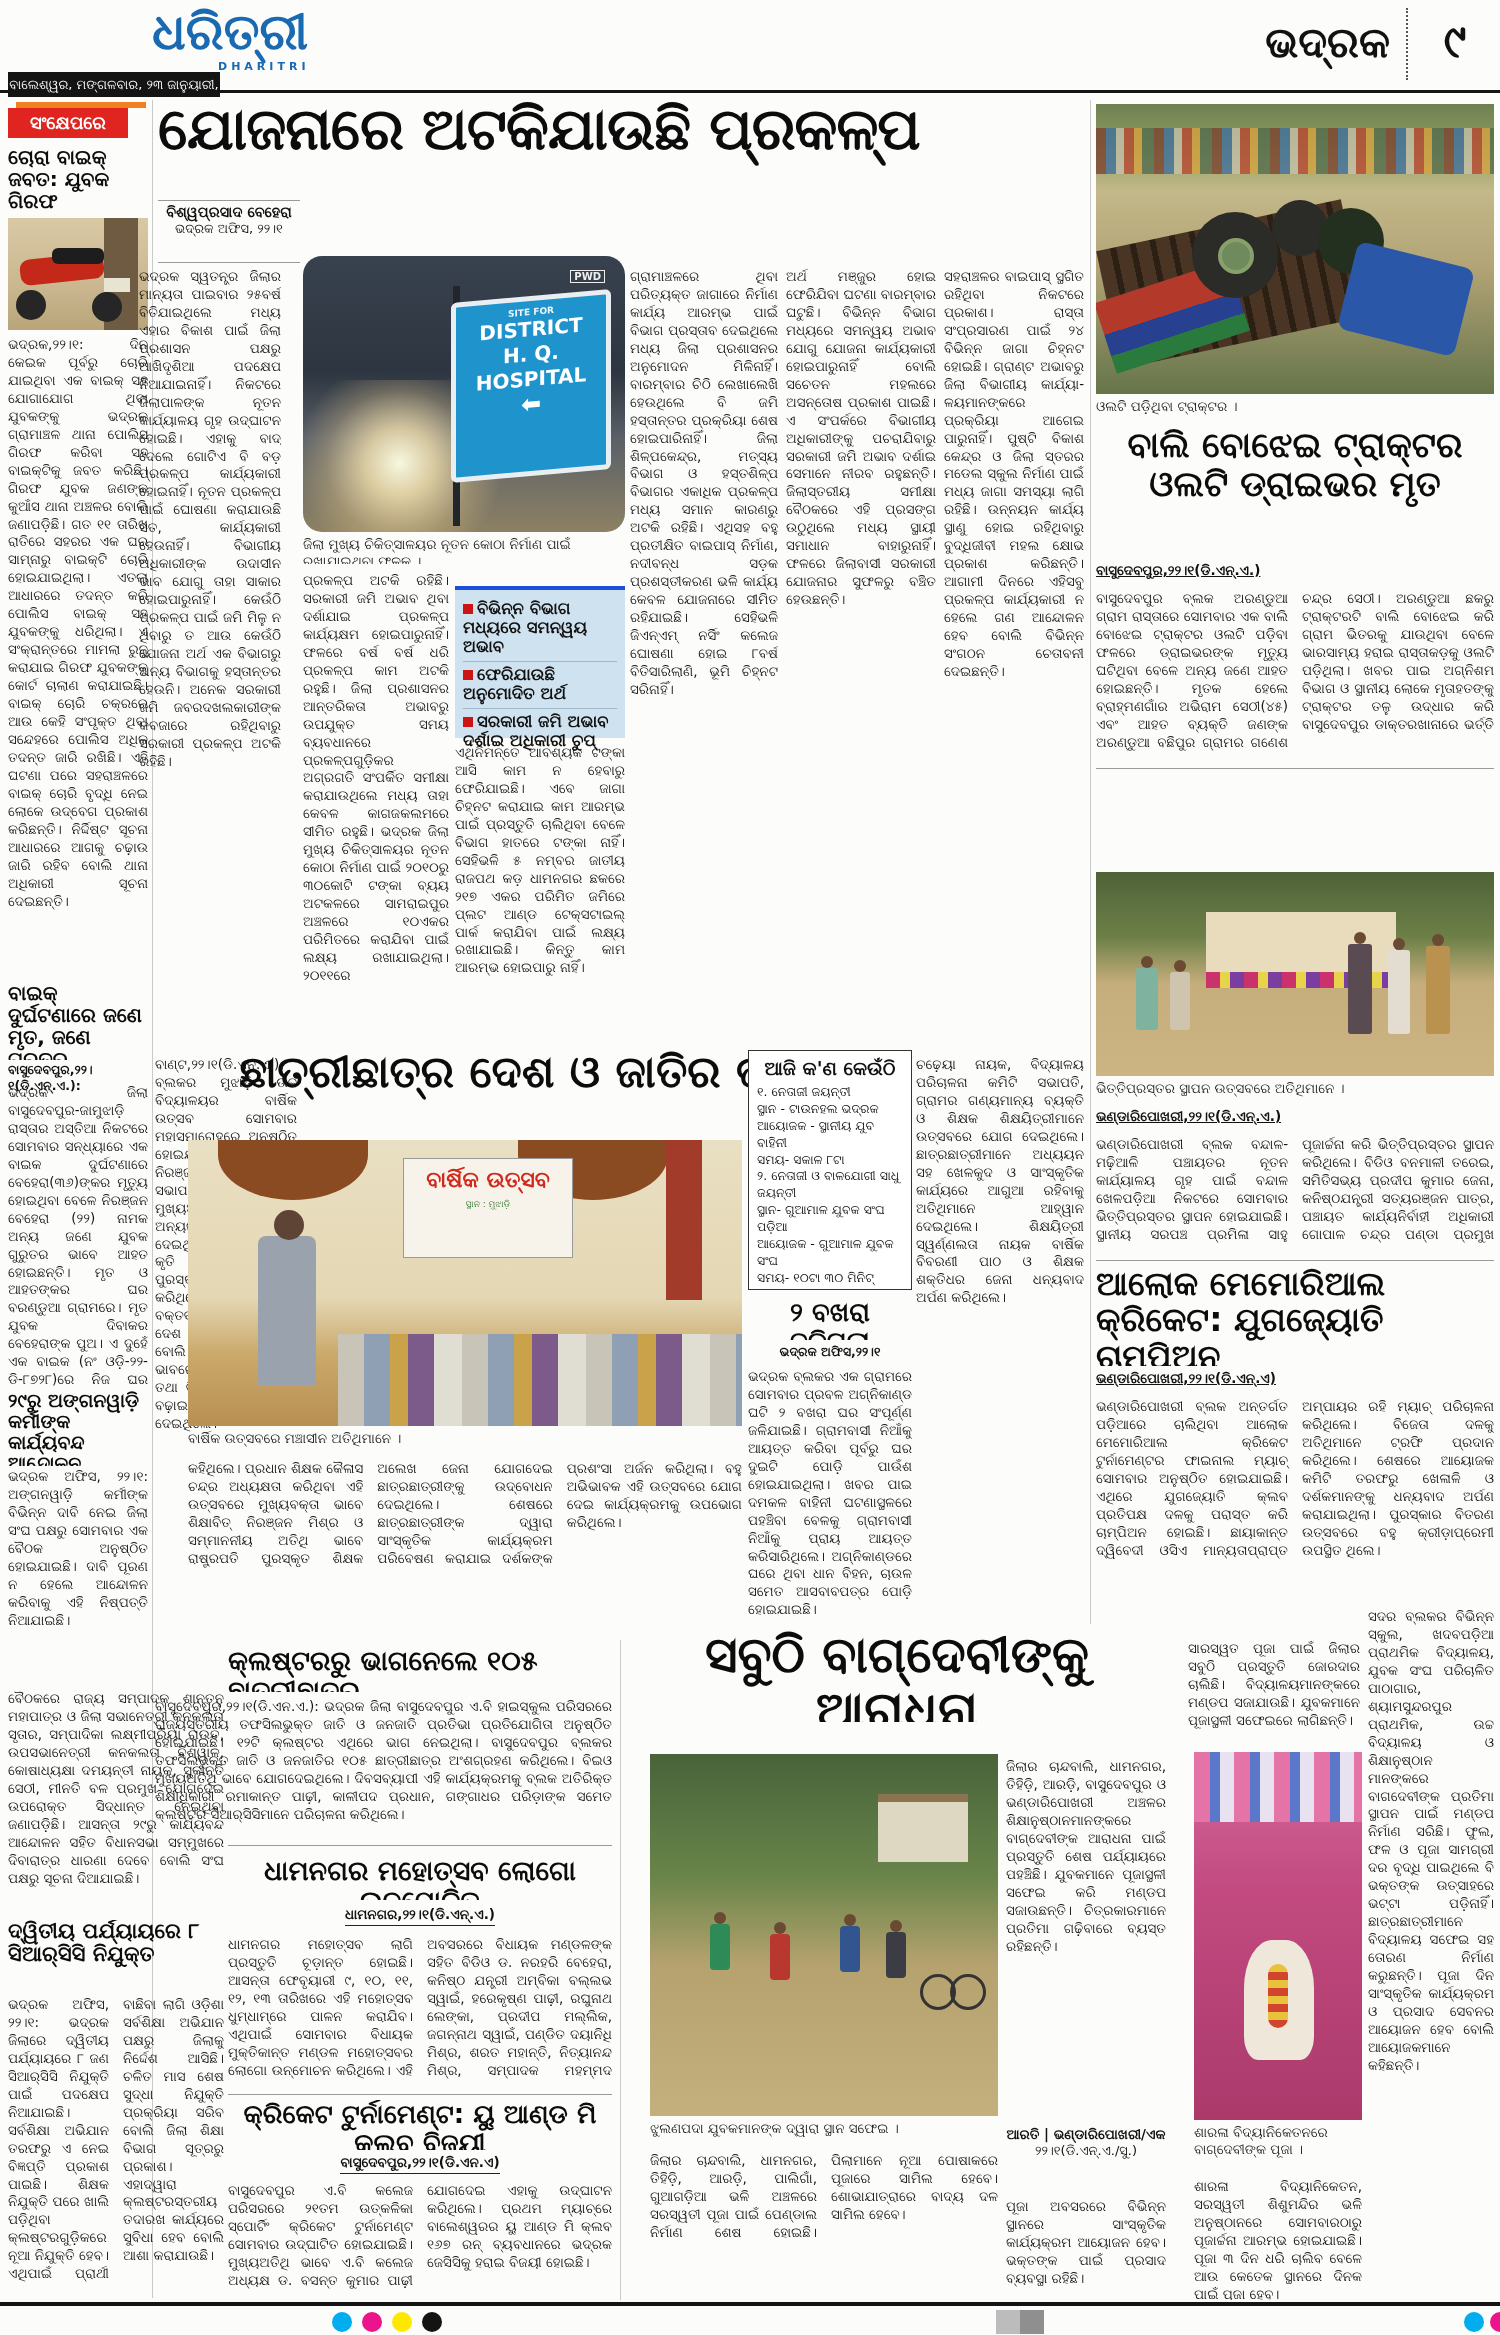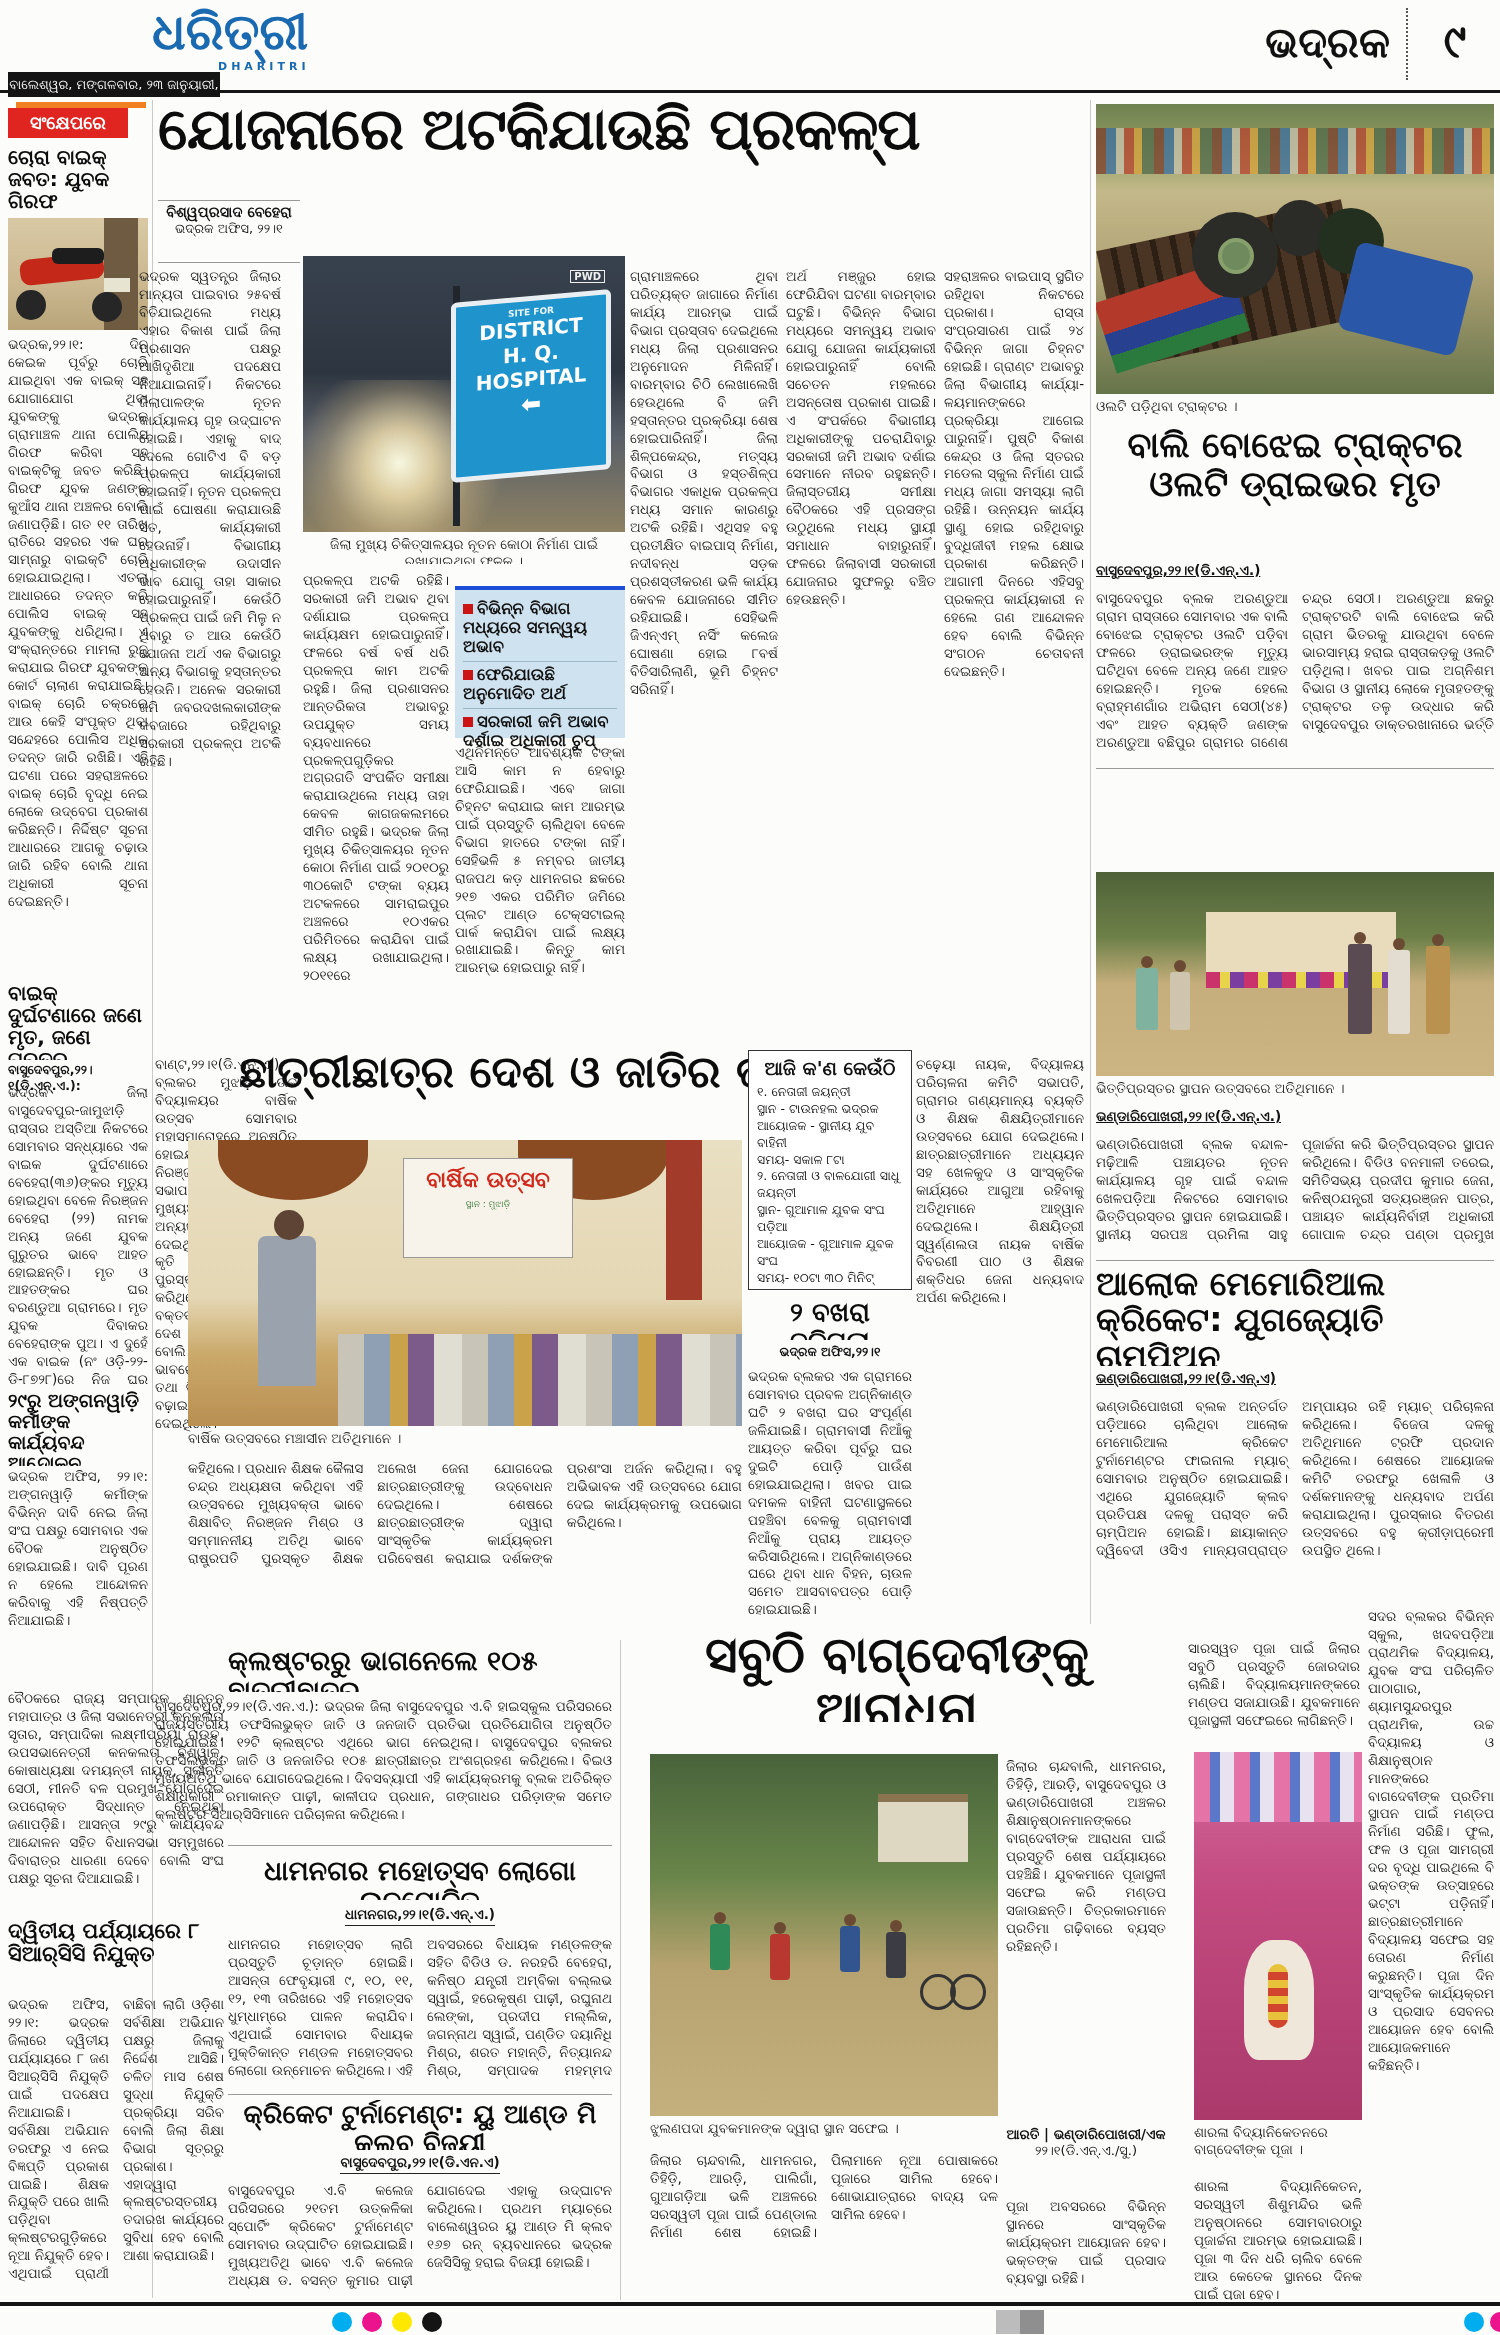--- a/index.html
+++ b/index.html
@@ -46,34 +46,34 @@
   #rs4-h{left:8px;top:1920px;width:216px;height:70px;font-size:21px;}
   #rs4-b{left:8px;top:1996px;width:216px;height:300px;}
 
   
   #lead-h{left:158px;top:98px;width:930px;height:92px;font-size:58px;letter-spacing:-1px;}
   #lead-by{left:158px;top:200px;width:142px;height:58px;text-align:center;border-top:1px solid #999;border-bottom:1px solid #999;padding-top:3px;}
   #lead-by .n{font-weight:bold;font-size:14.5px;}
   #lead-by .d{font-size:13px;}
   #lead-ca{left:139px;top:268px;width:142px;height:772px;}
   #lead-photo{left:303px;top:256px;width:322px;height:276px;}
-  #lead-cap{left:303px;top:536px;width:322px;height:28px;font-weight:normal;text-align:center;}
+  #lead-cap{left:303px;top:536px;width:322px;height:28px;font-weight:normal;}
   #lead-box{left:455px;top:586px;width:170px;height:152px;background:#cfe2ef;border-top:4px solid #1d4ed8;padding:6px 8px;box-sizing:border-box;}
   .boxitem{font-size:16.5px;font-weight:bold;line-height:1.15;padding:4px 0;border-bottom:1px solid #9fb8c8;}
   .boxitem:last-child{border-bottom:none;}
   .bullet{display:inline-block;width:10px;height:10px;background:#cc1414;margin-right:4px;}
   #lead-cb{left:303px;top:572px;width:146px;height:468px;}
   #lead-cc{left:455px;top:744px;width:170px;height:296px;}
   #lead-cd{left:630px;top:268px;width:148px;height:772px;}
   #lead-ce{left:786px;top:268px;width:150px;height:772px;}
   #lead-cf{left:944px;top:268px;width:140px;height:772px;}
   #lead-vline{left:1090px;top:100px;height:1524px;}
 
   
-  #lead-photo{background:linear-gradient(180deg,#38424e 0%,#2d3540 42%,#5a6068 66%,#8d8163 100%);}
+  #lead-photo{background:linear-gradient(180deg,#38424e 0%,#2d3540 42%,#5a6068 66%,#8d8163 100%);border-radius:19px;}
   .glare{position:absolute;left:-10%;top:45%;width:80%;height:60%;
          background:radial-gradient(circle,rgba(255,255,230,.95) 0%,rgba(255,235,180,.75) 22%,rgba(255,220,150,.25) 48%,transparent 68%);}
   .signpole{position:absolute;background:#20262c;width:7px;}
   .sign{position:absolute;right:14px;top:40px;width:150px;height:170px;background:#1e93cc;
         border:5px solid #e8eef2;border-radius:6px;transform:skewY(-5deg);
         color:#fff;text-align:center;font-weight:bold;}
   .sign .s0{font-size:9px;margin-top:6px;opacity:.9;}
   .sign .s1{font-size:20px;line-height:1.25;}
   .sign .arr{font-size:24px;line-height:1;}
   .pwd{position:absolute;right:20px;top:14px;color:#eee;font-size:10px;font-weight:bold;border:1px solid #eee;padding:0 3px;}

